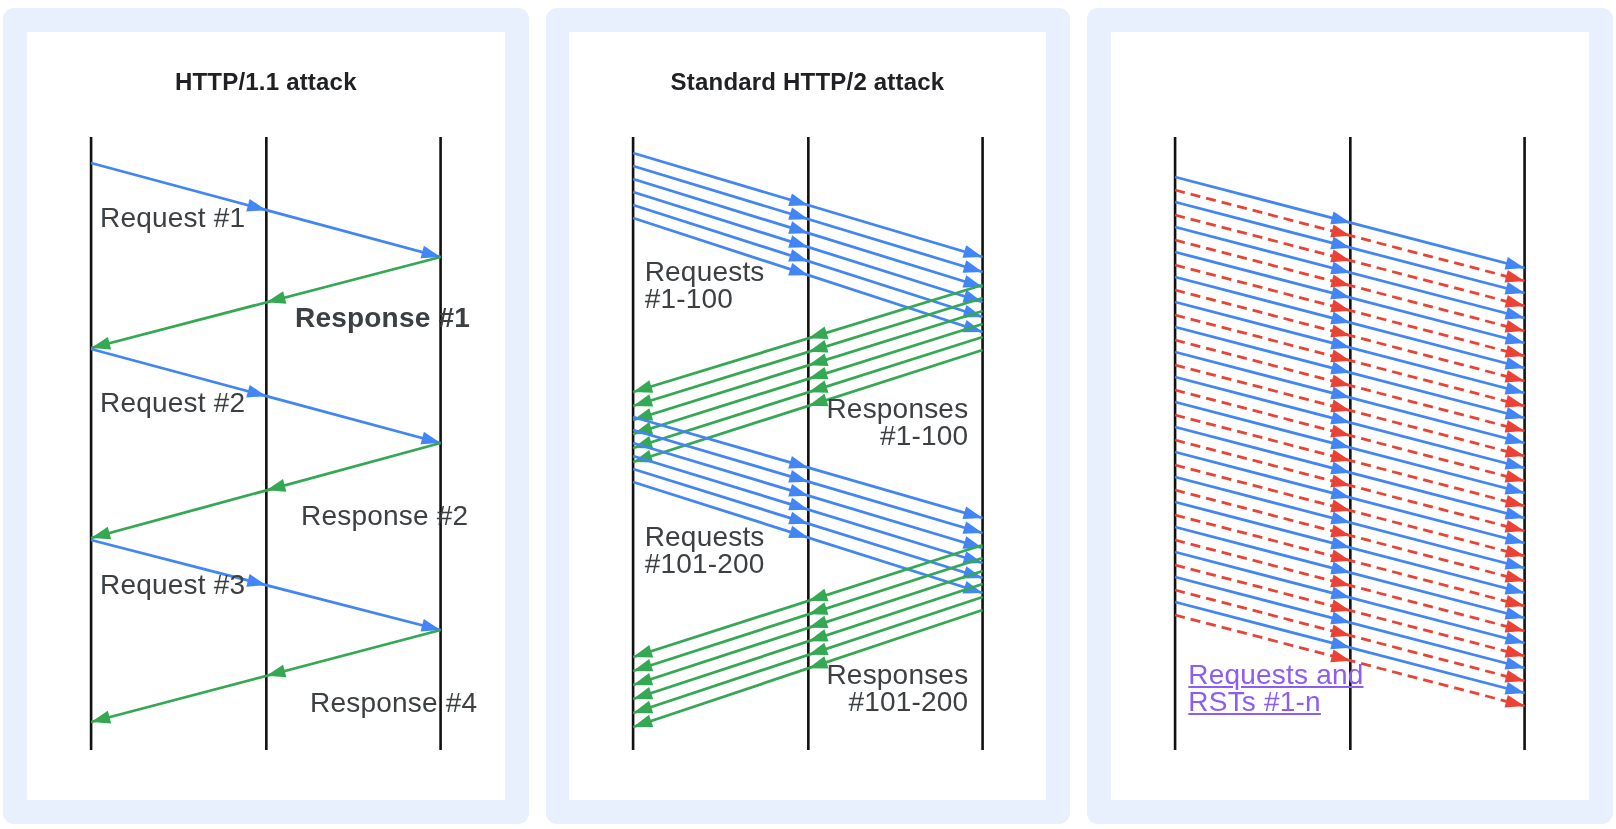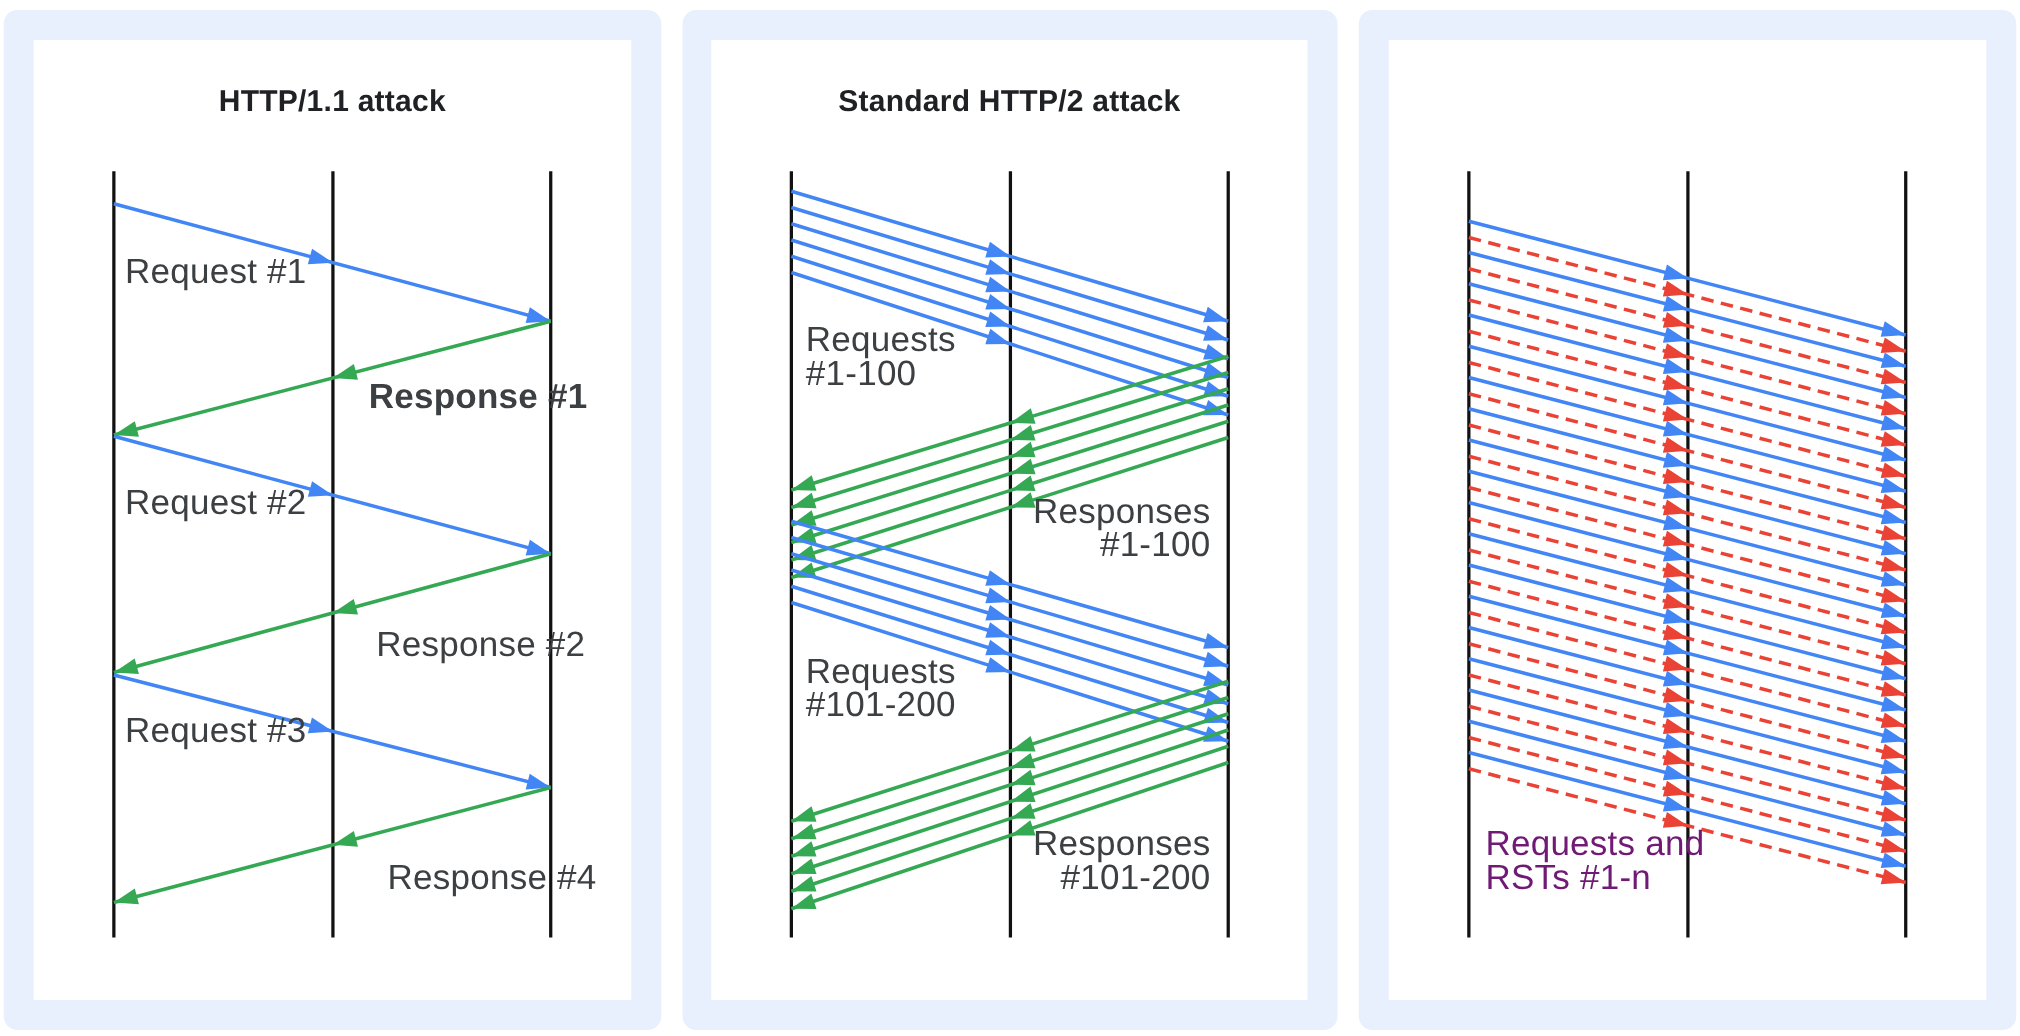--- a/index.html
+++ b/index.html
@@ -282,19 +282,19 @@
             <polygon points="413,624 392.9747038385256,625.4958320912586 396.2547211952614,612.9164248659753" fill="#EA4335"></polygon>
             <line x1="64" y1="558" x2="413" y2="649" stroke="#EA4335" stroke-width="2.8" stroke-dasharray="10 6"></line>
             <polygon points="239,603.6303724928367 218.9747038385256,605.1262045840954 222.25472119526142,592.546797358812" fill="#EA4335"></polygon>
             <polygon points="413,649 392.9747038385256,650.4958320912586 396.2547211952614,637.9164248659753" fill="#EA4335"></polygon>
             <line x1="64" y1="583" x2="413" y2="674" stroke="#EA4335" stroke-width="2.8" stroke-dasharray="10 6"></line>
             <polygon points="239,628.6303724928367 218.9747038385256,630.1262045840954 222.25472119526142,617.546797358812" fill="#EA4335"></polygon>
             <polygon points="413,674 392.9747038385256,675.4958320912586 396.2547211952614,662.9164248659753" fill="#EA4335"></polygon>
           </g>
         </svg>
       <div class="labels-layer">
-          <div class="diagram-label" style="top: 656px; left: 77px; color: #701a75;">Requests and
+          <div class="diagram-label" style="top: 656px; left: 77px; color: #8b5cf6; text-decoration: underline;">Requests and
 RSTs #1-n</div>
         </div>
     </div>
   </section>
 
 </div>
 
 </body></html>

